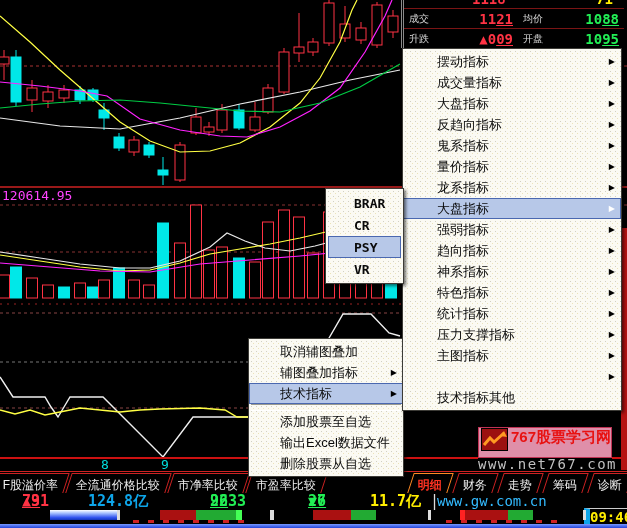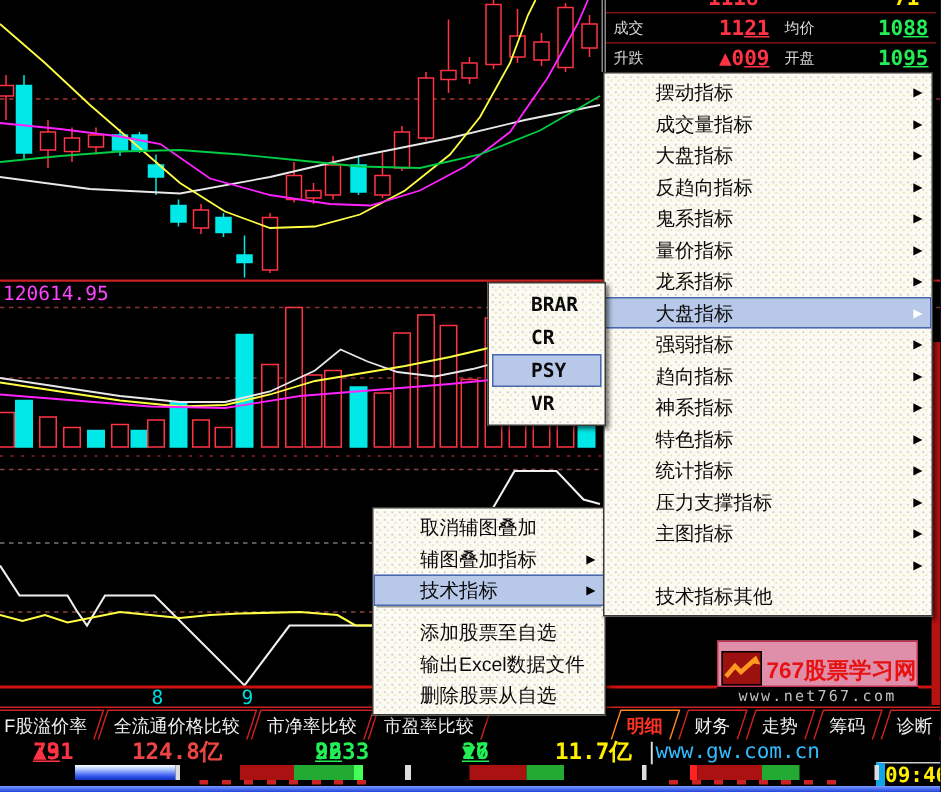--- a/index.html
+++ b/index.html
@@ -39,39 +39,39 @@
   #context-menu{left:248px;top:338px;width:154px;padding:2px 0;z-index:30;}
   #context-menu .mi{height:21px;padding-left:31px;}
   #sub-menu{left:325px;top:188px;width:77px;padding:3px 0;z-index:50;}
   #sub-menu .mi{height:22px;padding-left:28px;
                 font-family:"DejaVu Sans Mono","Liberation Mono",monospace;font-size:13px;font-weight:bold;}
   #sub-menu .mi.hl{margin:0 2px;padding-left:26px;}
   
   #right-strip-red{position:absolute;left:621px;top:228px;width:6px;height:242px;background:#b51212;z-index:2;}
   
   #logo{position:absolute;left:478px;top:427px;width:134px;z-index:10;}
-  .logo-badge{height:29px;background:#df8fa9;border:1px solid #c03355;display:flex;align-items:flex-end;}
+  .logo-badge{height:29px;background:#df8fa9;border:1px solid #c03355;display:flex;align-items:flex-start;}
   .logo-icon{width:25px;height:21px;margin:0 3px 0 2px;background:#9c1010;border:1px solid #000;flex:none;}
   .logo-title{color:#e81111;font-weight:bold;font-size:15px;white-space:nowrap;}
-  .logo-url{height:13px;line-height:13px;color:#c0c0c0;font-size:10px;letter-spacing:1.5px;
+  .logo-url{height:13px;line-height:13px;color:#c0c0c0;font-size:14px;letter-spacing:1.5px;
             text-align:center;background:#000;font-family:"DejaVu Sans Mono",monospace;}
   
   #tabbar{position:absolute;top:471px;left:0;width:627px;height:22px;border-top:1px solid #c22;
           background:#000;z-index:20;}
   .ltabs{position:absolute;left:-5px;top:1px;display:flex;gap:2px;}
   .rtabs{position:absolute;left:410px;top:1px;display:flex;gap:5px;}
   .tab{border:1px solid #cc2222;padding:1px 7px;transform:skewX(-18deg);background:#000;}
   .tab span{display:inline-block;transform:skewX(18deg);font-size:12px;color:#eee;white-space:nowrap;}
   .tab.active{border-color:#ff8822;}
   .tab.active span{color:#ff3322;font-weight:bold;}
   #status{position:absolute;top:493px;left:0;width:627px;height:17px;z-index:20;background:#000;}
   #status span{position:absolute;font-family:"DejaVu Sans Mono","Liberation Mono",monospace;
                font-weight:bold;font-size:15px;line-height:17px;}
   .st-adv{left:22px;color:#ff3344;}
-  .st-advamt{left:88px;color:#ef4444;}
+  .st-advamt{left:88px;color:#0ea5e9;}
   .st-board{left:152px;color:#f0f0f0;border-left:1px solid #ccc;border-right:1px solid #ccc;
             padding:0 7px;font-size:14px !important;font-family:"Liberation Sans",sans-serif !important;margin-top:23px;}
   .st-total{left:210px;color:#22ee55;}
   .st-decl{left:308px;color:#22ee55;}
   .st-declamt{left:370px;color:#ffee00;}
   .st-vsep{left:430px;color:#ddd;font-weight:normal !important;}
   .st-site{left:437px;color:#33bbff;font-weight:normal !important;font-size:14px !important;}
   #segbar{position:absolute;top:510px;left:0;width:627px;height:14px;background:#000;z-index:20;}
   .seg{position:absolute;top:0;height:10px;}
   .seg.blue{background:linear-gradient(#ffffff,#aac4ff 30%,#3355ee 75%,#1133bb);}

